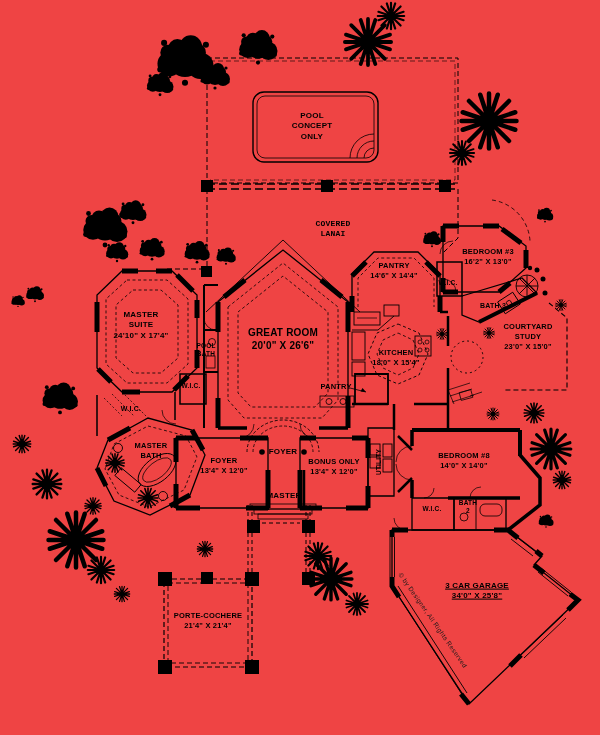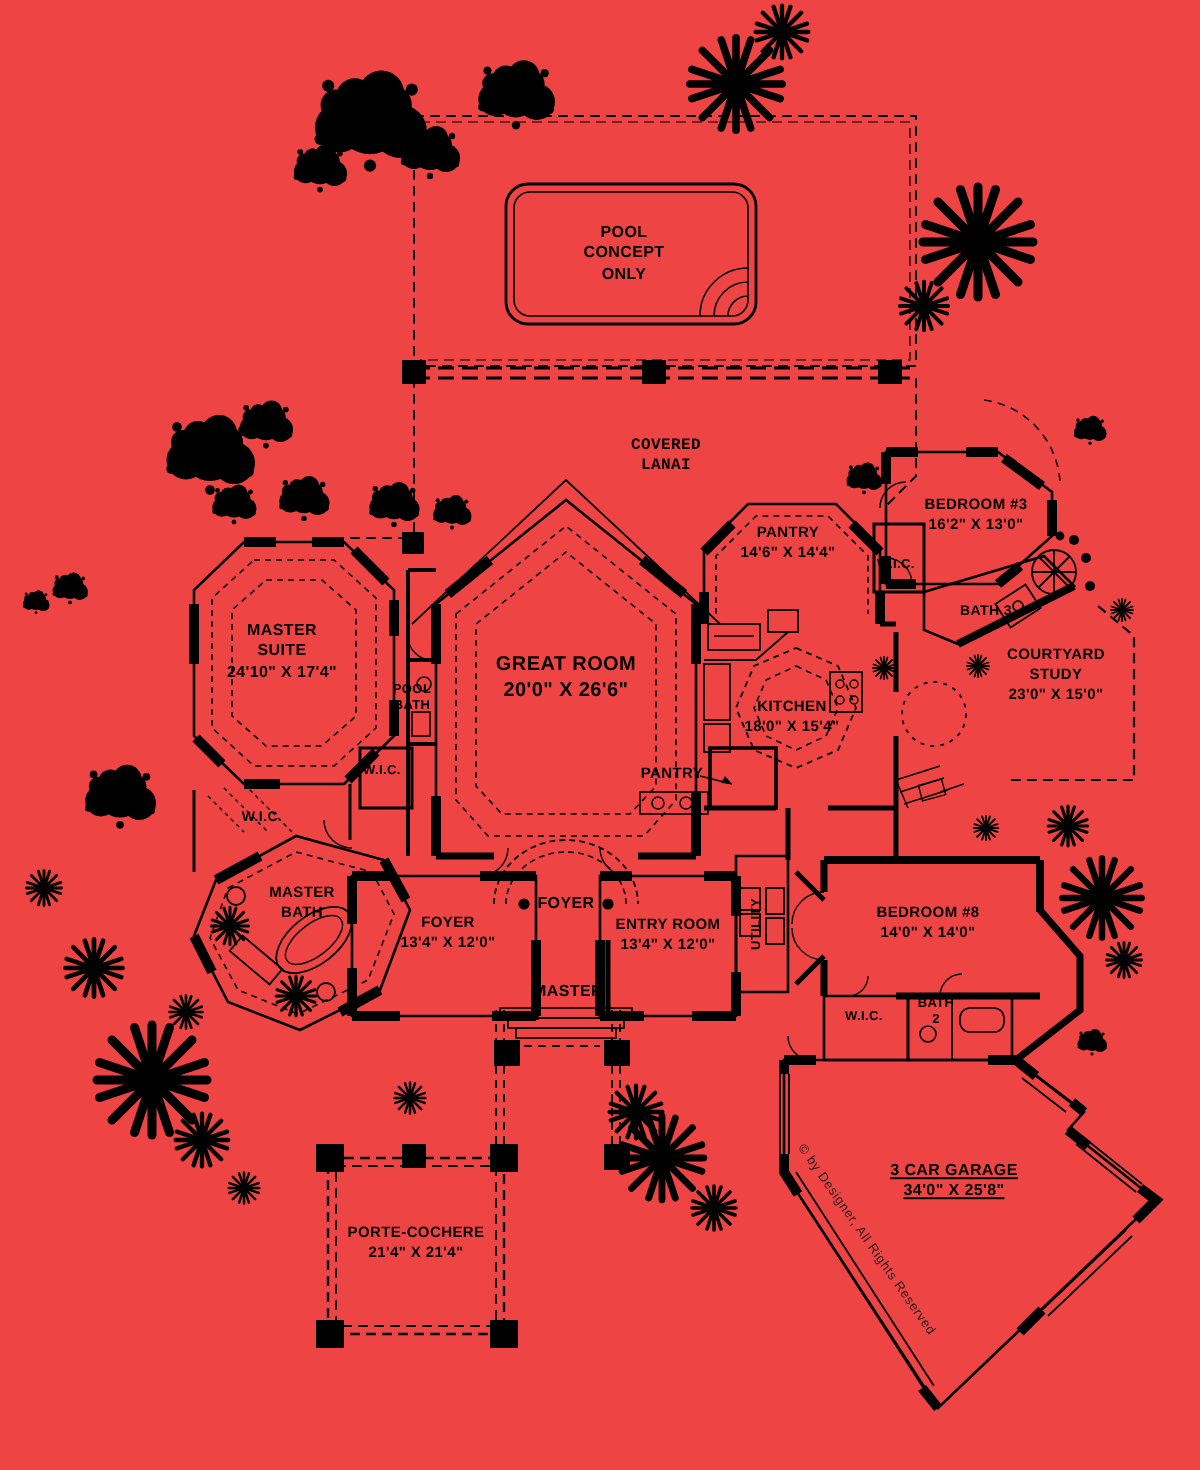--- a/index.html
+++ b/index.html
@@ -252,21 +252,21 @@
   <div class="lbl" style="left:191px;top:386px;font-size:6.5px;"><span>W.I.C.</span></div>
   <div class="lbl" style="left:283px;top:339px;font-size:10px;"><span>GREAT ROOM</span><span class="dims">20'0" X 26'6"</span></div>
   <div class="lbl" style="left:396px;top:358px;font-size:7.5px;"><span>KITCHEN</span><span class="dims">18'0" X 15'4"</span></div>
   <div class="lbl" style="left:336px;top:387px;font-size:7.5px;"><span>PANTRY</span></div>
   <div class="lbl" style="left:131px;top:409px;font-size:7px;"><span>W.I.C.</span></div>
   <div class="lbl" style="left:151px;top:451px;font-size:7.5px;"><span>MASTER
 BATH</span></div>
   <div class="lbl" style="left:224px;top:466px;font-size:7.5px;"><span>FOYER</span><span class="dims">13'4" X 12'0"</span></div>
   <div class="lbl" style="left:283px;top:452px;font-size:8px;"><span>FOYER</span></div>
   <div class="lbl" style="left:284px;top:496px;font-size:8px;"><span>MASTER</span></div>
-  <div class="lbl" style="left:334px;top:467px;font-size:7.5px;"><span>ENTRY ROOM</span><span class="dims">13'4" X 12'0"</span></div>
+  <div class="lbl" style="left:334px;top:467px;font-size:7.5px;"><span>BONUS ONLY</span><span class="dims">13'4" X 12'0"</span></div>
   <div class="lbl vert" style="left:379px;top:462px;font-size:6.5px;"><span>UTILITY</span></div>
   <div class="lbl" style="left:464px;top:461px;font-size:7.5px;"><span>BEDROOM #8</span><span class="dims">14'0" X 14'0"</span></div>
   <div class="lbl" style="left:432px;top:509px;font-size:6.5px;"><span>W.I.C.</span></div>
   <div class="lbl" style="left:468px;top:507px;font-size:6.5px;"><span>BATH
 2</span></div>
   <div class="lbl" style="left:477px;top:591px;font-size:8px;text-decoration:underline;"><span>3 CAR GARAGE</span><span class="dims">34'0" X 25'8"</span></div>
   <div class="lbl" style="left:208px;top:621px;font-size:7.5px;"><span>PORTE-COCHERE</span><span class="dims">21'4" X 21'4"</span></div>
   <div class="watermark" style="left:433px;top:620px;">© by Designer, All Rights Reserved</div>
 </div>
 

